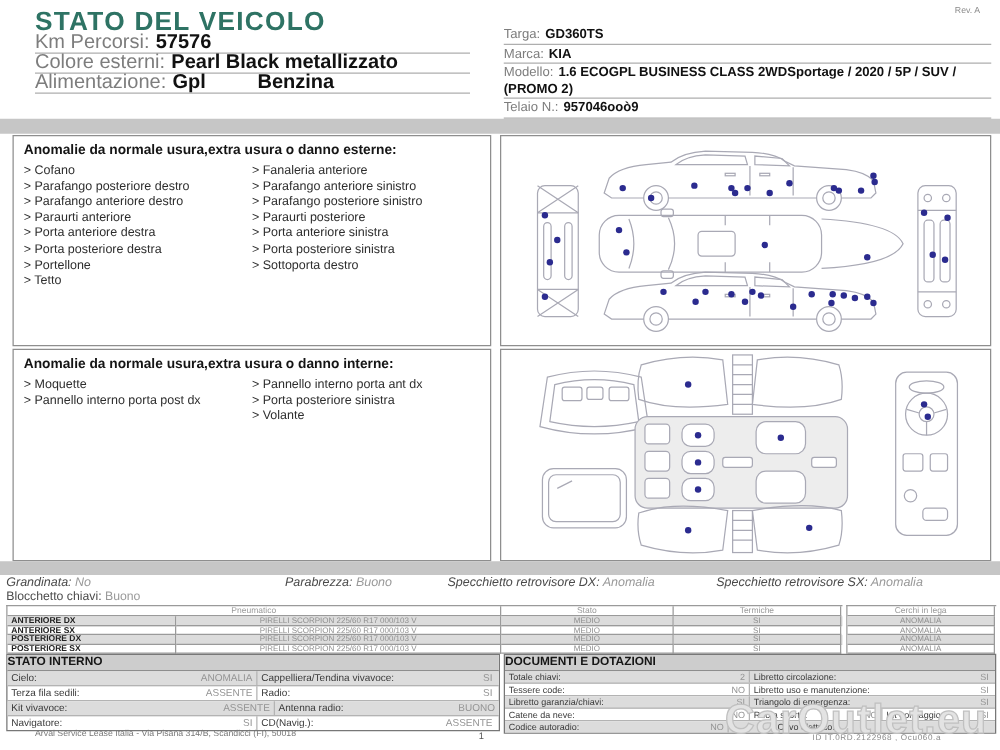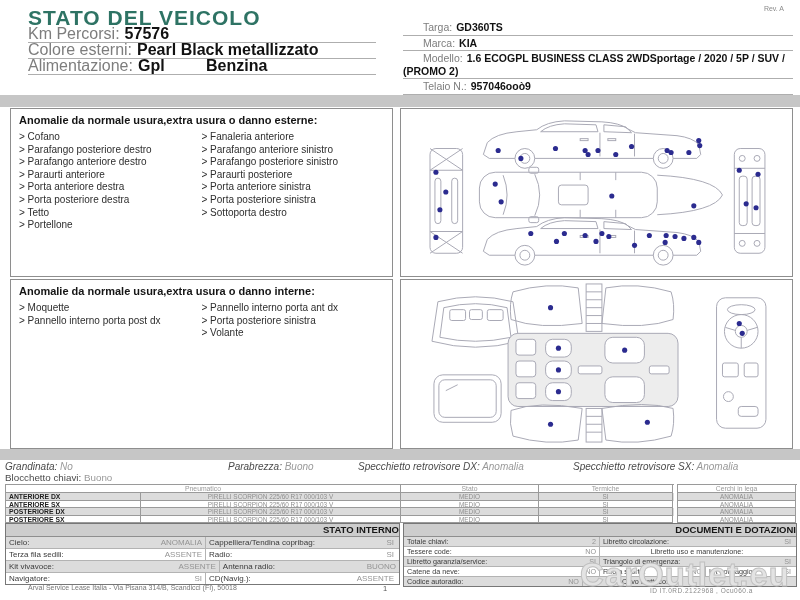--- a/index.html
+++ b/index.html
@@ -7,21 +7,21 @@
   
   .title{position:absolute;left:28px;top:6px;font-size:21px;font-weight:bold;color:#2e7364;letter-spacing:1px;}
   .rev{position:absolute;right:16px;top:5px;font-size:7px;color:#8a8a8a;}
   .hl{position:absolute;left:28px;top:27px;width:348px;}
   .hl .hrow{position:relative;display:flex;align-items:baseline;border-bottom:1px solid #aeaeae;height:15px;font-size:16px;line-height:14px;}
   .lab{color:#7d7d7d;margin-right:5px;white-space:nowrap;}
   .val{font-weight:bold;color:#111;}
   .val2{position:absolute;left:178px;font-weight:bold;color:#111;}
   .hr{position:absolute;left:403px;top:20px;width:390px;}
   .hr .hrow2{border-bottom:1px solid #aeaeae;font-size:10.5px;line-height:12.5px;padding:1px 0;min-height:12px;}
-  .hr .lab{margin-right:4px;margin-left:20px;}
+  .hr .lab{margin-right:4px;}
   
   .band{position:absolute;left:0;width:800px;background:#c6c6c6;}
   .band1{top:95px;height:12px;}
   .band2{top:449px;height:11px;}
   
   .box{position:absolute;border:1px solid #8e8e8e;background:#fff;}
   .ext-box{left:10px;top:108px;width:381px;height:167px;}
   .int-box{left:10px;top:279px;width:381px;height:168px;}
   .ext-dia{left:400px;top:108px;width:391px;height:167px;}
   .int-dia{left:400px;top:279px;width:391px;height:168px;}
@@ -44,21 +44,21 @@
   .th{height:8px;line-height:7.5px;font-size:6.8px;color:#9a9a9a;}
   .td{height:7.5px;line-height:7px;font-size:6.4px;color:#8e8e8e;}
   .w-pn{width:395px;} .w-st{width:138px;} .w-tm{width:134px;} .w-cl{width:118px;}
   .pos{width:135px;text-align:left;padding-left:3px;font-size:6.8px;font-weight:bold;color:#222;}
   .tyre{width:260px;} .stato{width:138px;} .term{width:134px;} .cl{width:118px;}
   .shade{background:#dcdcdc;}
   
   .itable{position:absolute;border:1px solid #777;}
   .stato-t{left:5px;top:523px;width:393px;}
   .docs-t{left:403px;top:523px;width:392px;}
-  .ititle{background:#cdcdcd;font-weight:bold;text-align:right;font-size:9.5px;height:12px;line-height:12px;border-bottom:1px solid #8e8e8e;color:#161616;}
+  .ititle{background:#cdcdcd;font-weight:bold;text-align:left;font-size:9.5px;height:12px;line-height:12px;border-bottom:1px solid #8e8e8e;color:#161616;}
   .irow{display:flex;border-bottom:1px solid #b3b3b3;}
   .irow:last-child{border-bottom:none;}
   .icell{box-sizing:border-box;display:flex;justify-content:space-between;align-items:center;border-right:1px solid #b3b3b3;padding:0 3px;overflow:hidden;white-space:nowrap;}
   .icell:last-child{border-right:none;}
   .stato-t .irow{height:11px;} .stato-t .ilab,.stato-t .ival{font-size:8px;}
   .docs-t .irow{height:9px;} .docs-t .ilab,.docs-t .ival{font-size:7.2px;}
   .ilab{color:#3a3a3a;} .ival{color:#949494;}
   
   .company{position:absolute;left:28px;top:584px;font-size:7px;color:#777;}
   .pageno{position:absolute;left:383px;top:584px;font-size:7.5px;color:#555;}
@@ -101,22 +101,22 @@
   <div class="box ext-box">
     <div class="btitle">Anomalie da normale usura,extra usura o danno esterne:</div>
     <div class="cols" id="ext-cols">
         <div class="col">
           <div class="li">&gt; Cofano</div>
           <div class="li">&gt; Parafango posteriore destro</div>
           <div class="li">&gt; Parafango anteriore destro</div>
           <div class="li">&gt; Paraurti anteriore</div>
           <div class="li">&gt; Porta anteriore destra</div>
           <div class="li">&gt; Porta posteriore destra</div>
+          <div class="li">&gt; Portellone</div>
           <div class="li">&gt; Tetto</div>
-          <div class="li">&gt; Portellone</div>
         </div>
         <div class="col">
           <div class="li">&gt; Fanaleria anteriore</div>
           <div class="li">&gt; Parafango anteriore sinistro</div>
           <div class="li">&gt; Parafango posteriore sinistro</div>
           <div class="li">&gt; Paraurti posteriore</div>
           <div class="li">&gt; Porta anteriore sinistra</div>
           <div class="li">&gt; Porta posteriore sinistra</div>
           <div class="li">&gt; Sottoporta destro</div>
         </div>
@@ -353,21 +353,21 @@
     </div>
 
   <div class="itable stato-t" id="stato-t">
       <div class="ititle">STATO INTERNO</div>
       <div class="irow shade">
         <div class="icell" style="width: 200px;">
           <span class="ilab">Cielo:</span>
           <span class="ival">ANOMALIA</span>
         </div>
         <div class="icell" style="width: 191px;">
-          <span class="ilab">Cappelliera/Tendina copribag:</span>
+          <span class="ilab">Cappelliera/Tendina vivavoce:</span>
           <span class="ival">SI</span>
         </div>
       </div>
       <div class="irow">
         <div class="icell" style="width: 200px;">
           <span class="ilab">Terza fila sedili:</span>
           <span class="ival">ASSENTE</span>
         </div>
         <div class="icell" style="width: 191px;">
           <span class="ilab">Radio:</span>
@@ -405,28 +405,28 @@
         <div class="icell" style="width: 194px;">
           <span class="ilab">Libretto circolazione:</span>
           <span class="ival">SI</span>
         </div>
       </div>
       <div class="irow">
         <div class="icell" style="width: 196px;">
           <span class="ilab">Tessere code:</span>
           <span class="ival">NO</span>
         </div>
-        <div class="icell" style="width: 194px; flex-direction: column;">
+        <div class="icell" style="width: 194px;">
           <span class="ilab">Libretto uso e manutenzione:</span>
           <span class="ival">SI</span>
         </div>
       </div>
       <div class="irow shade">
         <div class="icell" style="width: 196px;">
-          <span class="ilab">Libretto garanzia/service:</span>
+          <span class="ilab">Libretto garanzia/chiavi:</span>
           <span class="ival">SI</span>
         </div>
         <div class="icell" style="width: 194px;">
           <span class="ilab">Triangolo di emergenza:</span>
           <span class="ival">SI</span>
         </div>
       </div>
       <div class="irow">
         <div class="icell" style="width: 196px;">
           <span class="ilab">Catene da neve:</span>

